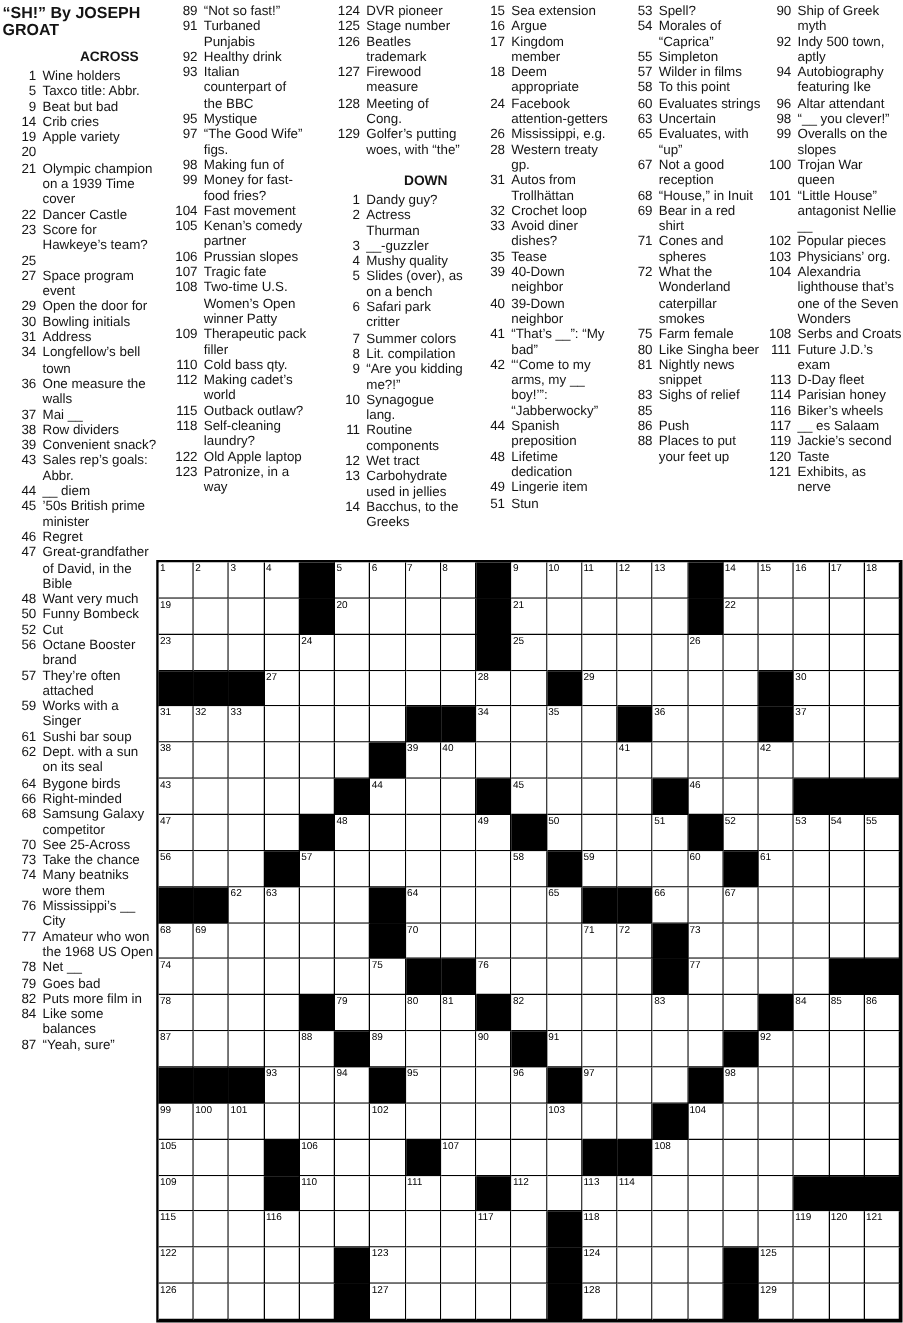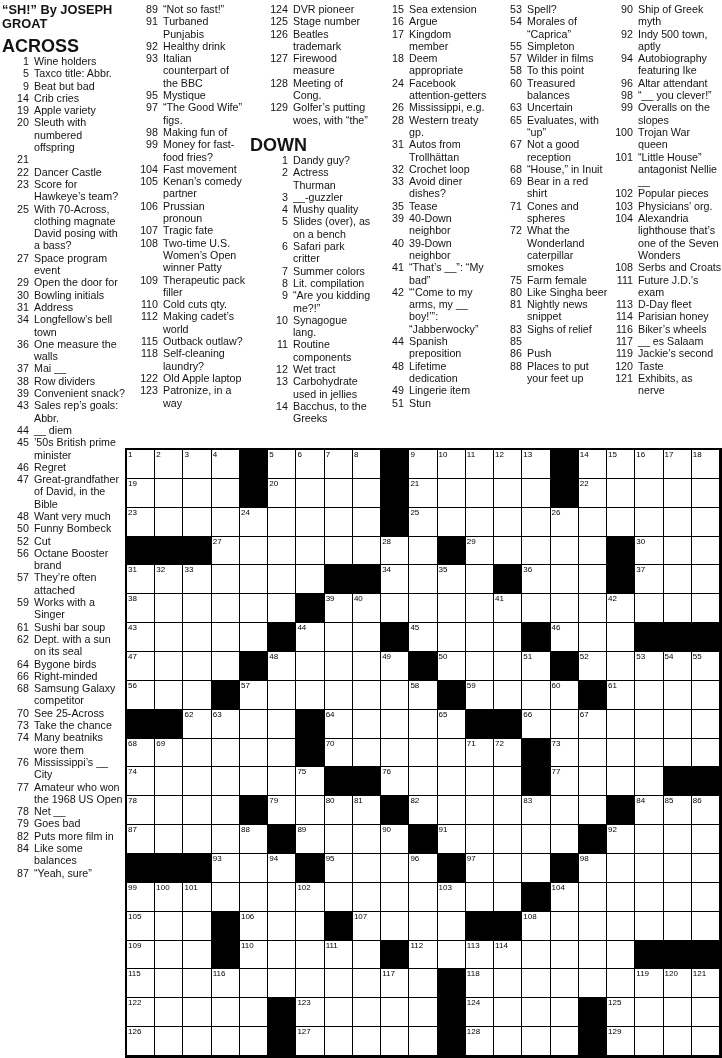--- a/index.html
+++ b/index.html
@@ -1,20 +1,20 @@
 <!DOCTYPE html>
 <html><head>
 <meta charset="utf-8">
 <style>
   html,body{margin:0;padding:0;}
   body{width:722px;height:1058px;position:relative;background:#fff;color:#141414;
        font-family:"Liberation Sans",sans-serif;overflow:hidden;}
   .col{position:absolute;top:3px;}
   .title{font-weight:bold;font-size:12.8px;line-height:14px;white-space:pre-line;margin-bottom:9px;}
-  .hdr{font-weight:bold;font-size:18px;line-height:13px;text-align:left;margin:7px 14px 2px 0;}
+  .hdr{font-weight:bold;font-size:11px;line-height:13px;text-align:right;margin:7px 14px 2px 0;}
   .clue{display:flex;font-size:10.7px;line-height:12.3px;}
   .clue .n{text-align:right;padding-right:5px;flex-shrink:0;}
   .clue .t{flex:1;}
   .gap{width:100%;}
   #grid{position:absolute;left:125px;top:448px;width:597px;height:610px;
         display:grid;grid-template-columns:repeat(21,1fr);grid-template-rows:repeat(21,1fr);
         border:2px solid #000;box-sizing:border-box;background:#fff;}
   .cell{position:relative;box-sizing:border-box;border-right:1px solid #000;border-bottom:1px solid #000;background:#fff;}
   .cell.black{background:#000;}
   .cell .cn{position:absolute;top:0;left:1px;font-size:8px;line-height:9px;color:#000;}
@@ -41,36 +41,35 @@
     <div class="clue">
       <span class="n" style="width: 27px;">14</span>
       <span class="t">Crib cries</span>
     </div>
     <div class="clue">
       <span class="n" style="width: 27px;">19</span>
       <span class="t">Apple variety</span>
     </div>
     <div class="clue">
       <span class="n" style="width: 27px;">20</span>
-      <span class="t">Sleuth with numbered offspring</span>
     </div>
     <div class="clue">
       <span class="n" style="width: 27px;">21</span>
+      <span class="t">Olympic champion on a 1939 Time cover</span>
     </div>
     <div class="clue">
       <span class="n" style="width: 27px;">22</span>
       <span class="t">Dancer Castle</span>
     </div>
     <div class="clue">
       <span class="n" style="width: 27px;">23</span>
       <span class="t">Score for Hawkeye’s team?</span>
     </div>
     <div class="clue">
       <span class="n" style="width: 27px;">25</span>
-      <span class="t">With 70-Across, clothing magnate David posing with a bass?</span>
     </div>
     <div class="clue">
       <span class="n" style="width: 27px;">27</span>
       <span class="t">Space program event</span>
     </div>
     <div class="clue">
       <span class="n" style="width: 27px;">29</span>
       <span class="t">Open the door for</span>
     </div>
     <div class="clue">
@@ -242,37 +241,37 @@
     <div class="clue">
       <span class="n" style="width: 30px;">104</span>
       <span class="t">Fast movement</span>
     </div>
     <div class="clue">
       <span class="n" style="width: 30px;">105</span>
       <span class="t">Kenan’s comedy partner</span>
     </div>
     <div class="clue">
       <span class="n" style="width: 30px;">106</span>
-      <span class="t">Prussian pronoun</span>
+      <span class="t">Prussian slopes</span>
     </div>
     <div class="clue">
       <span class="n" style="width: 30px;">107</span>
       <span class="t">Tragic fate</span>
     </div>
     <div class="clue">
       <span class="n" style="width: 30px;">108</span>
       <span class="t">Two-time U.S. Women’s Open winner Patty</span>
     </div>
     <div class="clue">
       <span class="n" style="width: 30px;">109</span>
       <span class="t">Therapeutic pack filler</span>
     </div>
     <div class="clue">
       <span class="n" style="width: 30px;">110</span>
-      <span class="t">Cold cuts qty.</span>
+      <span class="t">Cold bass qty.</span>
     </div>
     <div class="clue">
       <span class="n" style="width: 30px;">112</span>
       <span class="t">Making cadet’s world</span>
     </div>
     <div class="clue">
       <span class="n" style="width: 30px;">115</span>
       <span class="t">Outback outlaw?</span>
     </div>
     <div class="clue">
@@ -466,21 +465,21 @@
     <div class="clue">
       <span class="n" style="width: 32px;">57</span>
       <span class="t">Wilder in films</span>
     </div>
     <div class="clue">
       <span class="n" style="width: 32px;">58</span>
       <span class="t">To this point</span>
     </div>
     <div class="clue">
       <span class="n" style="width: 32px;">60</span>
-      <span class="t">Treasured balances</span>
+      <span class="t">Evaluates strings</span>
     </div>
     <div class="clue">
       <span class="n" style="width: 32px;">63</span>
       <span class="t">Uncertain</span>
     </div>
     <div class="clue">
       <span class="n" style="width: 32px;">65</span>
       <span class="t">Evaluates, with “up”</span>
     </div>
     <div class="clue">

